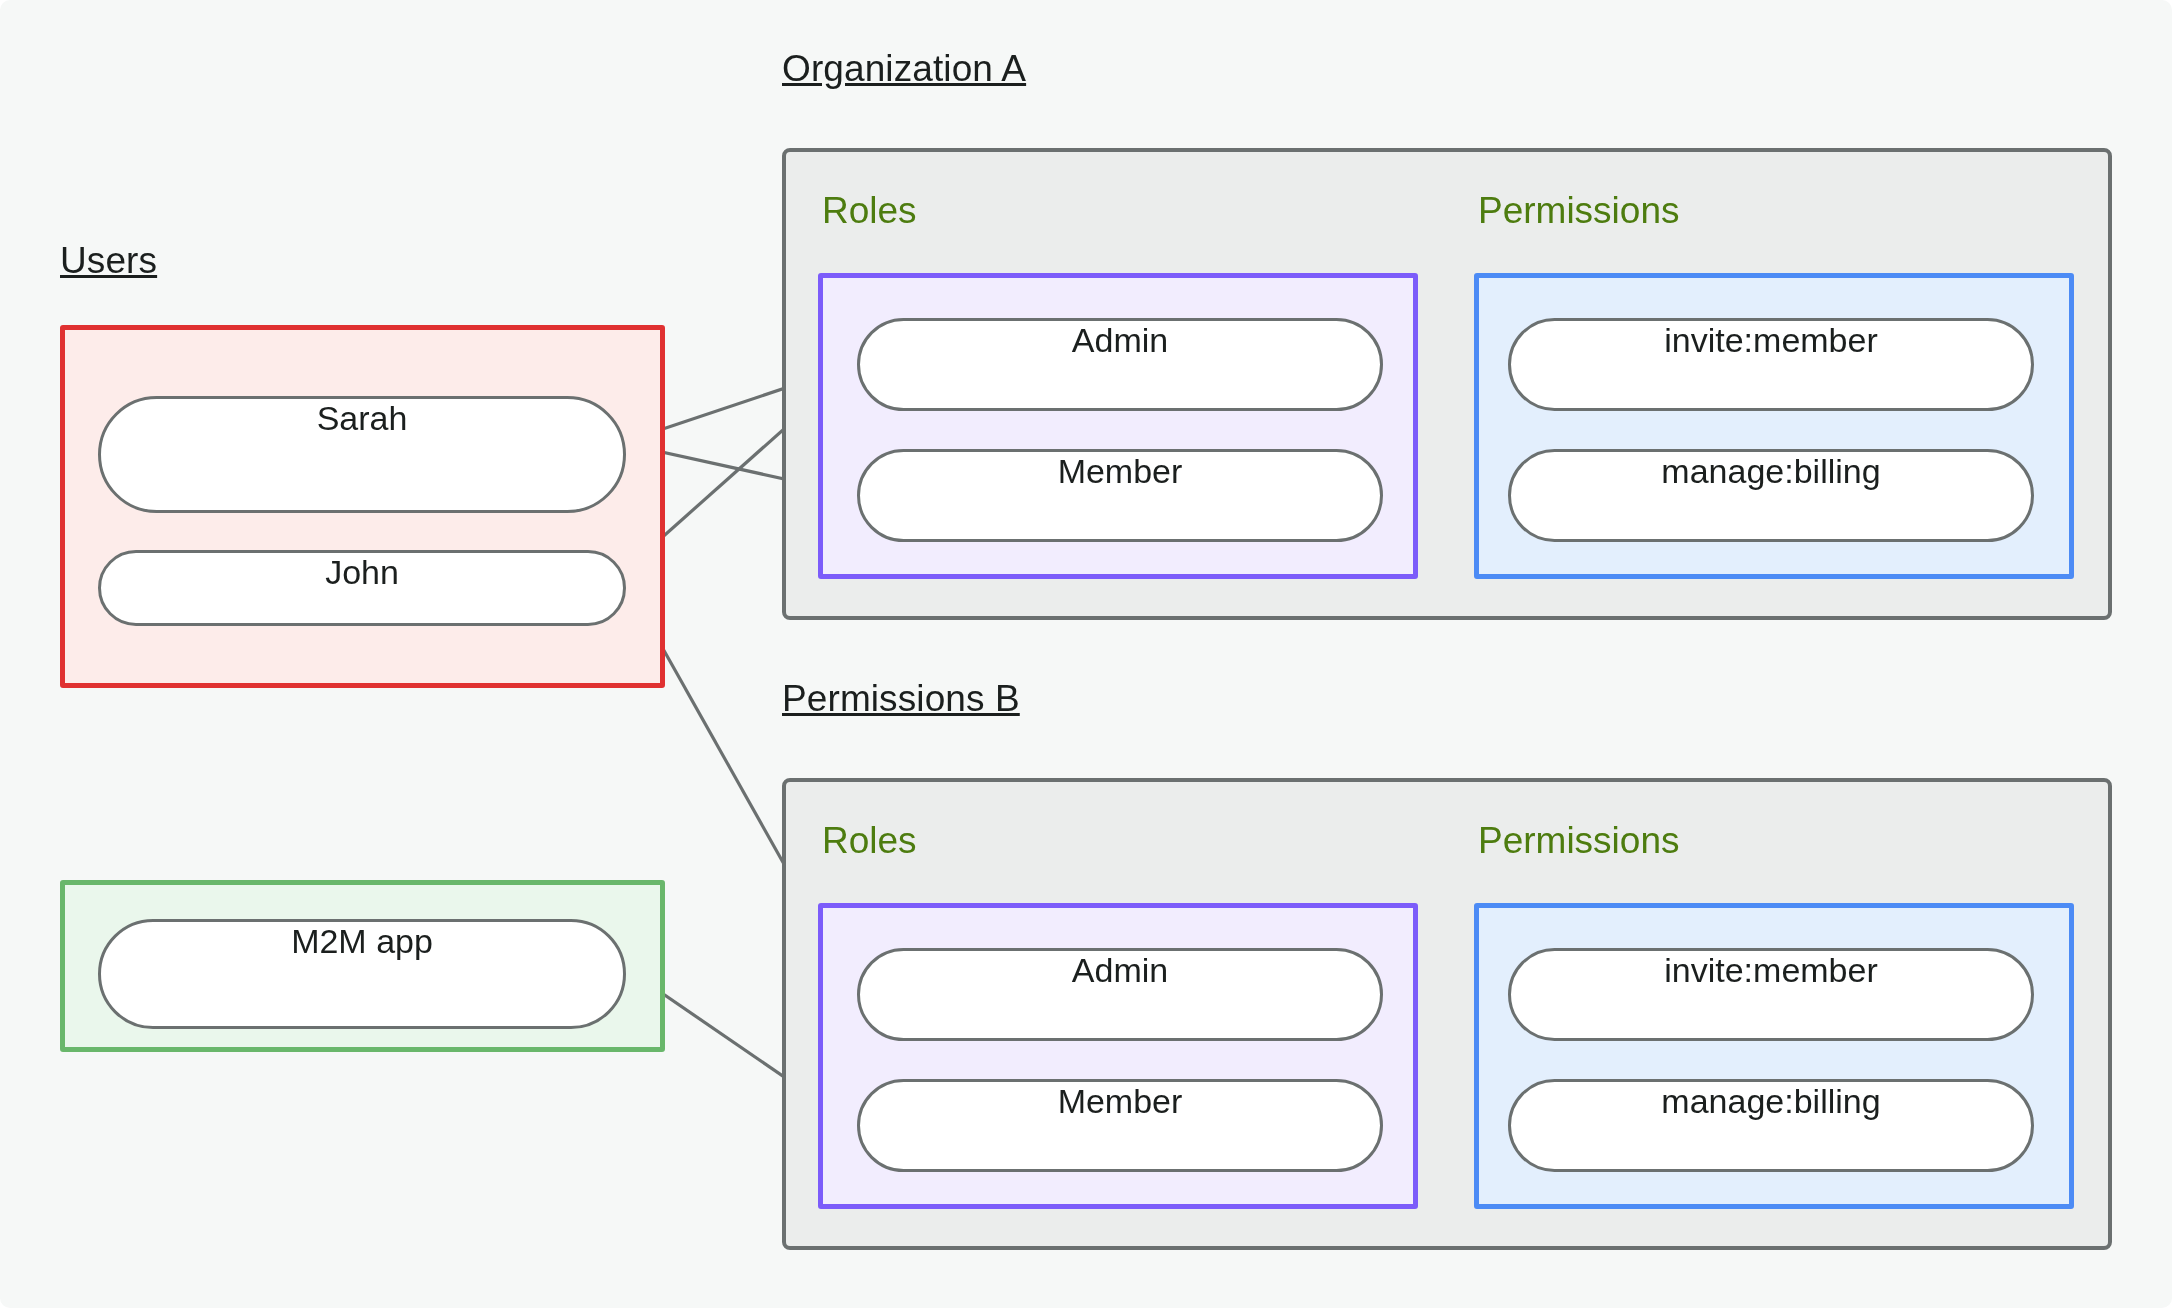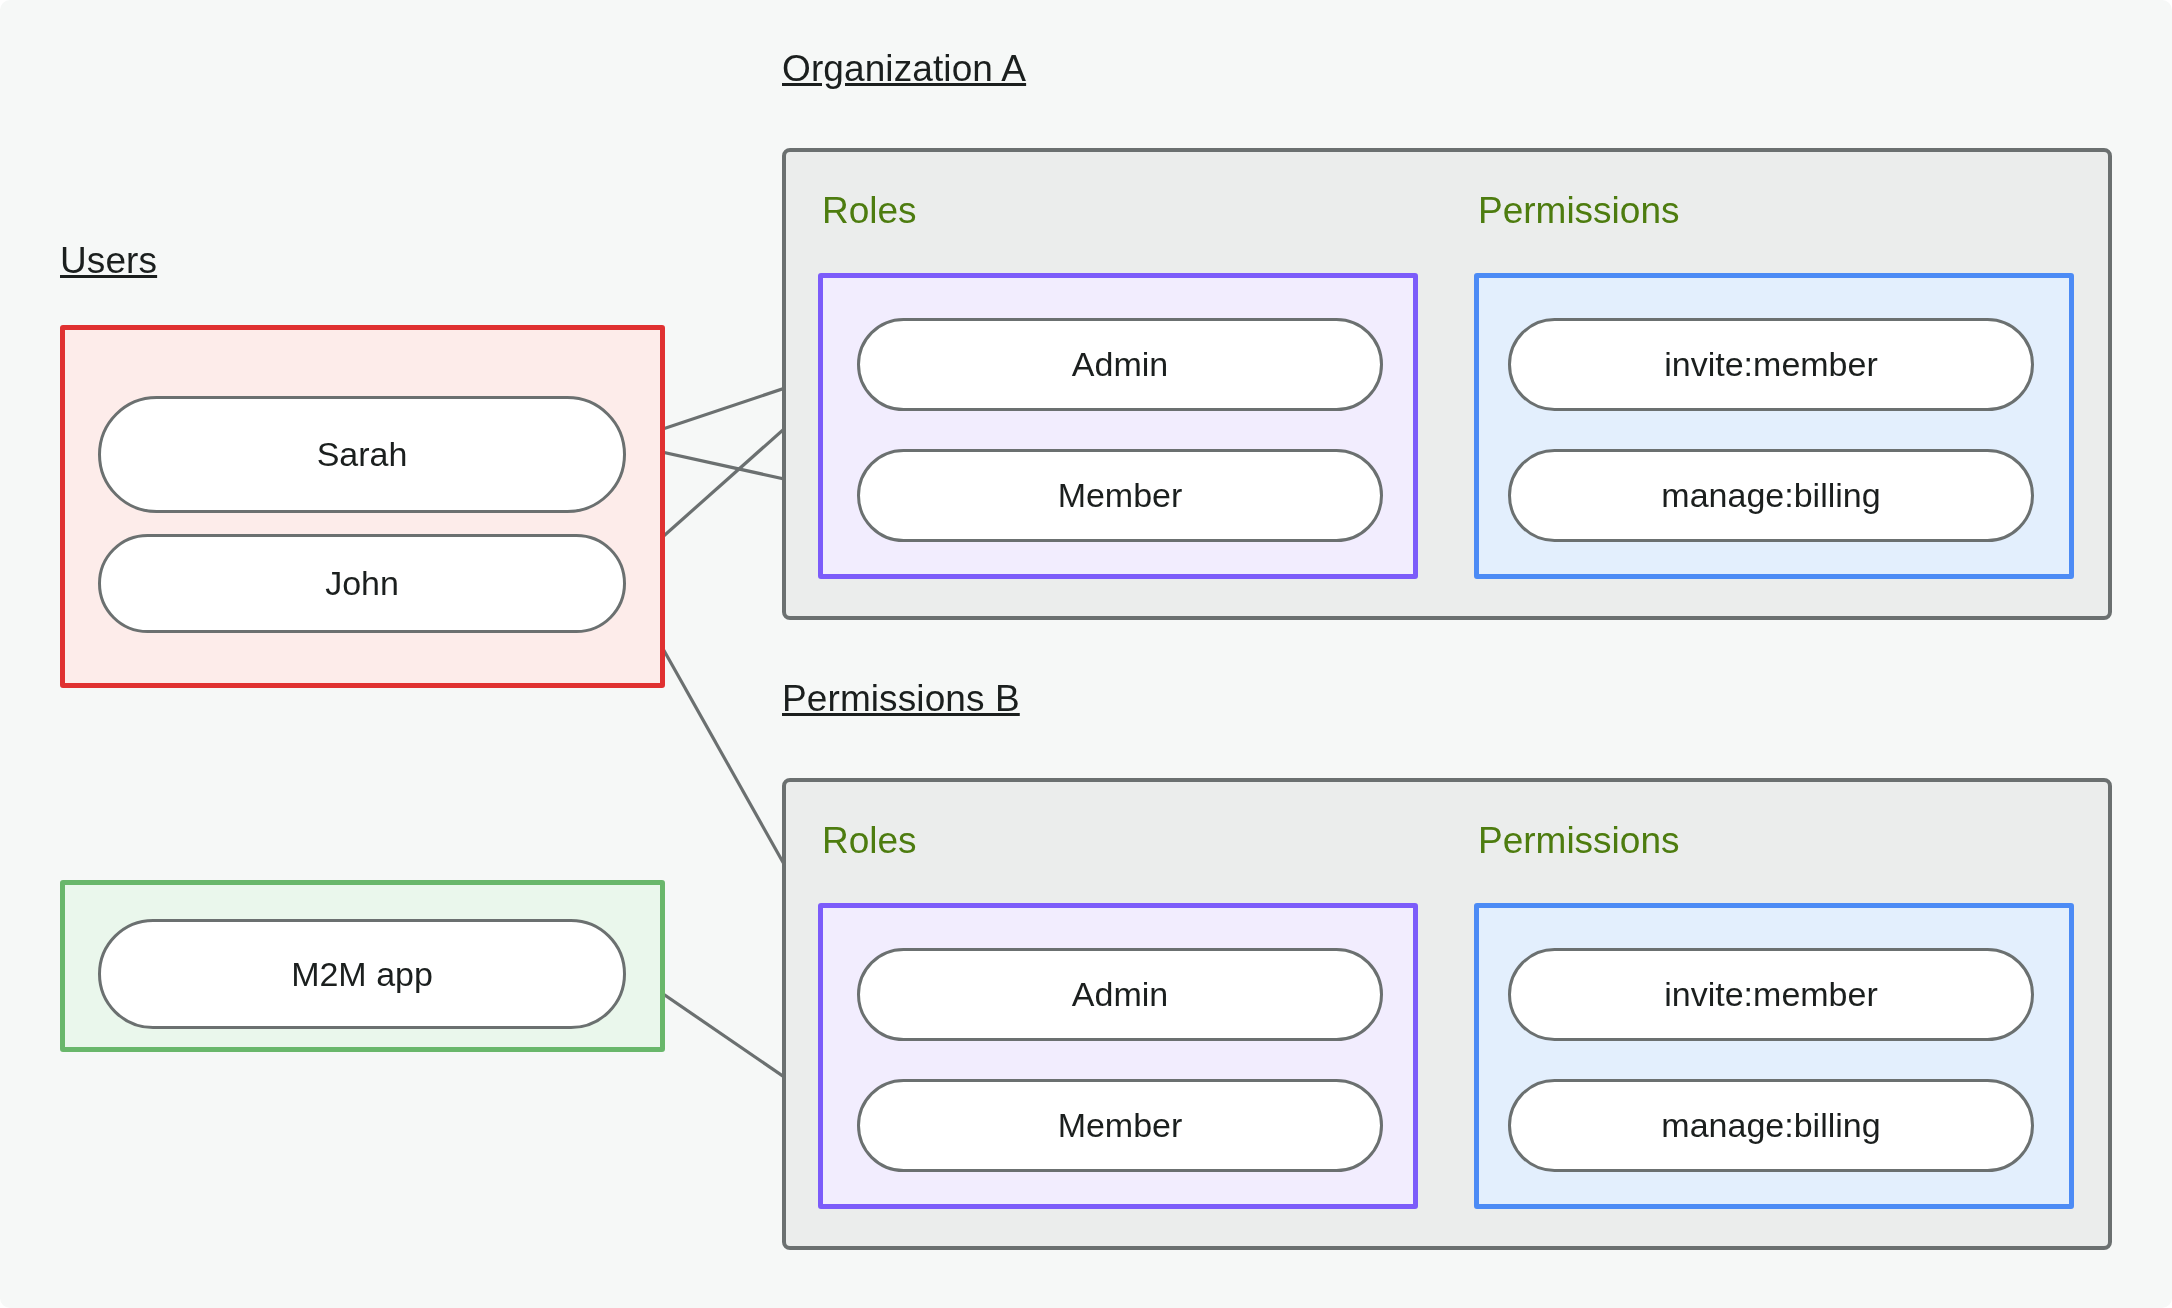--- a/index.html
+++ b/index.html
@@ -86,21 +86,20 @@
     z-index: 3;
   }
   
   .pill {
     position: absolute;
     box-sizing: border-box;
     background: #ffffff;
     border: 3.2px solid #6b7070;
     border-radius: 999px;
     display: flex;
-    align-items: center;
     justify-content: center;
     font-size: 34px;
     color: #1b1f1e;
     z-index: 4;
     white-space: nowrap;
   }
 </style>
 </head>
 <body>
 
@@ -141,21 +140,21 @@
   </svg>
 
   <div class="section-title" style="left:60px; top:240px;">Users</div>
 
   <div class="group-box group-users" style="left:60px; top:325px; width:605px; height:363px;"></div>
 
   <div class="pill" style="left:98px; top:396px; width:528px; height:117px;">
     <span>Sarah</span>
   </div>
 
-  <div class="pill" style="left:98px; top:534px; width:528px; height:99px;">
+  <div class="pill" style="left:98px; top:550px; width:528px; height:76px;">
     <span>John</span>
   </div>
 
 
   <div class="group-box group-m2m" style="left:60px; top:880px; width:605px; height:172px;"></div>
 
   <div class="pill" style="left:98px; top:919px; width:528px; height:110px;">
     <span>M2M app</span>
   </div>
 

